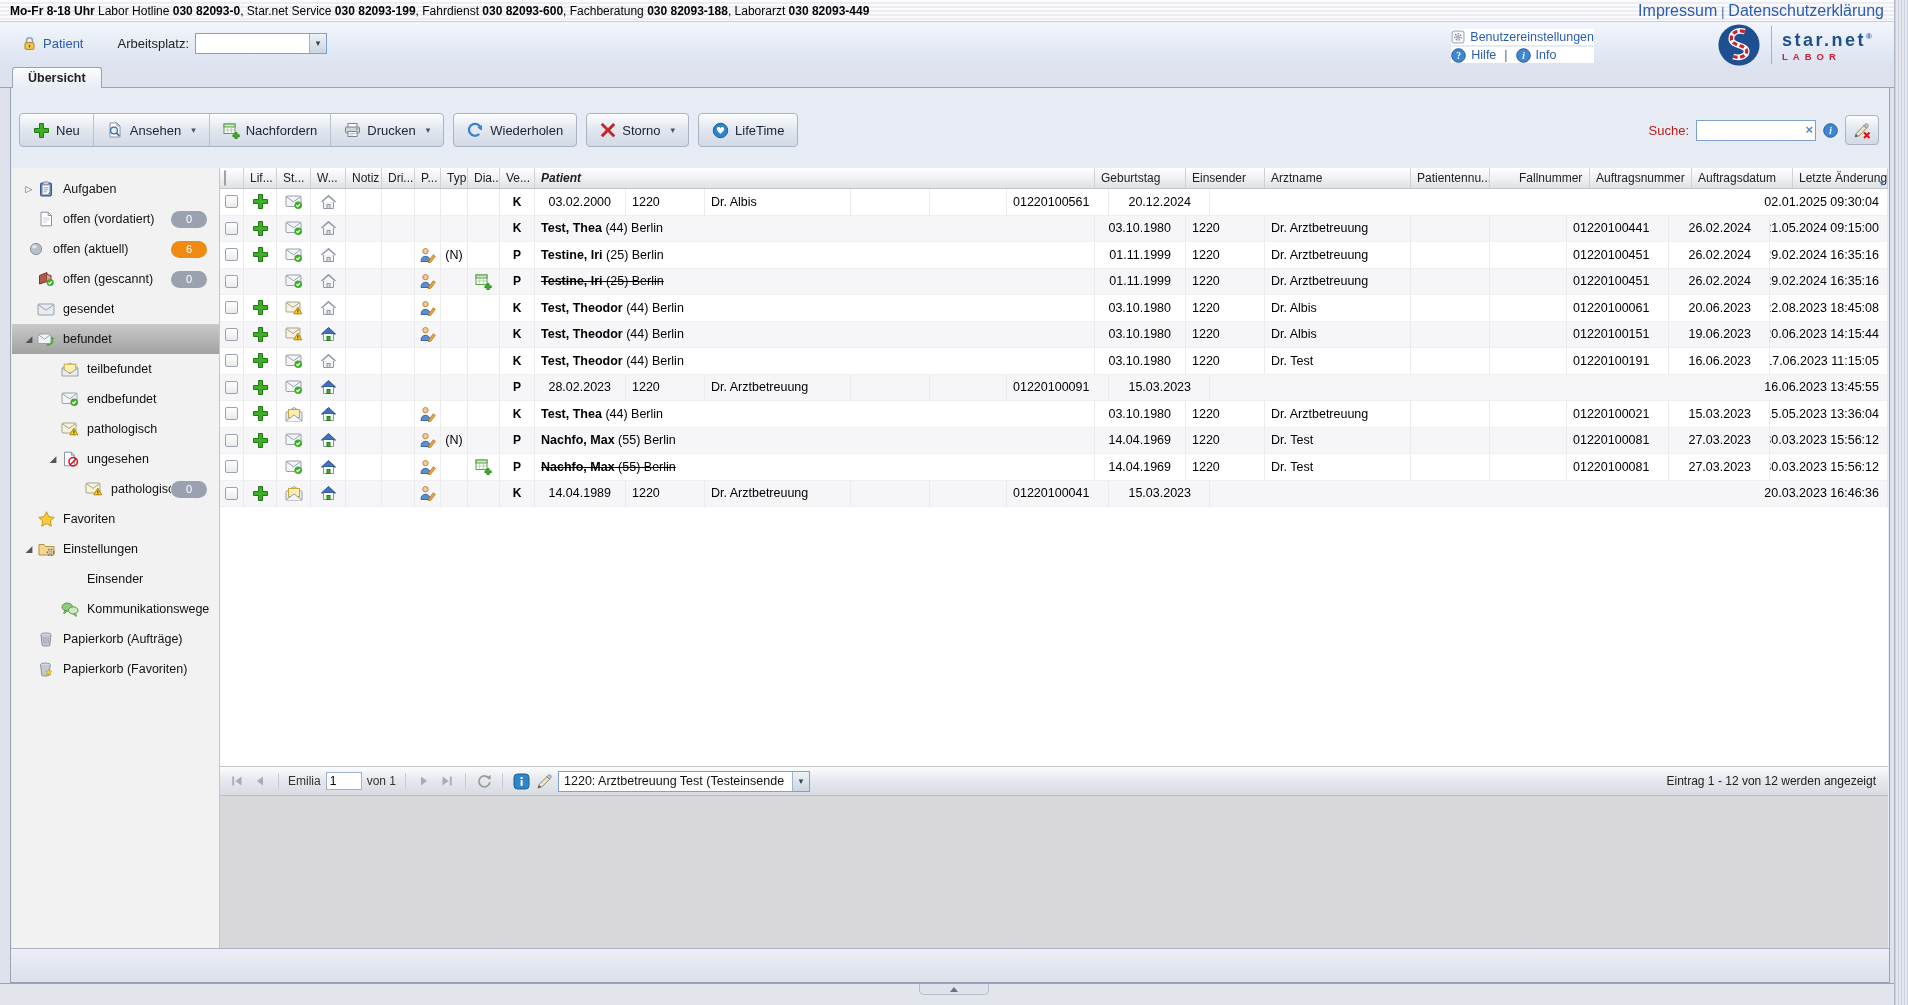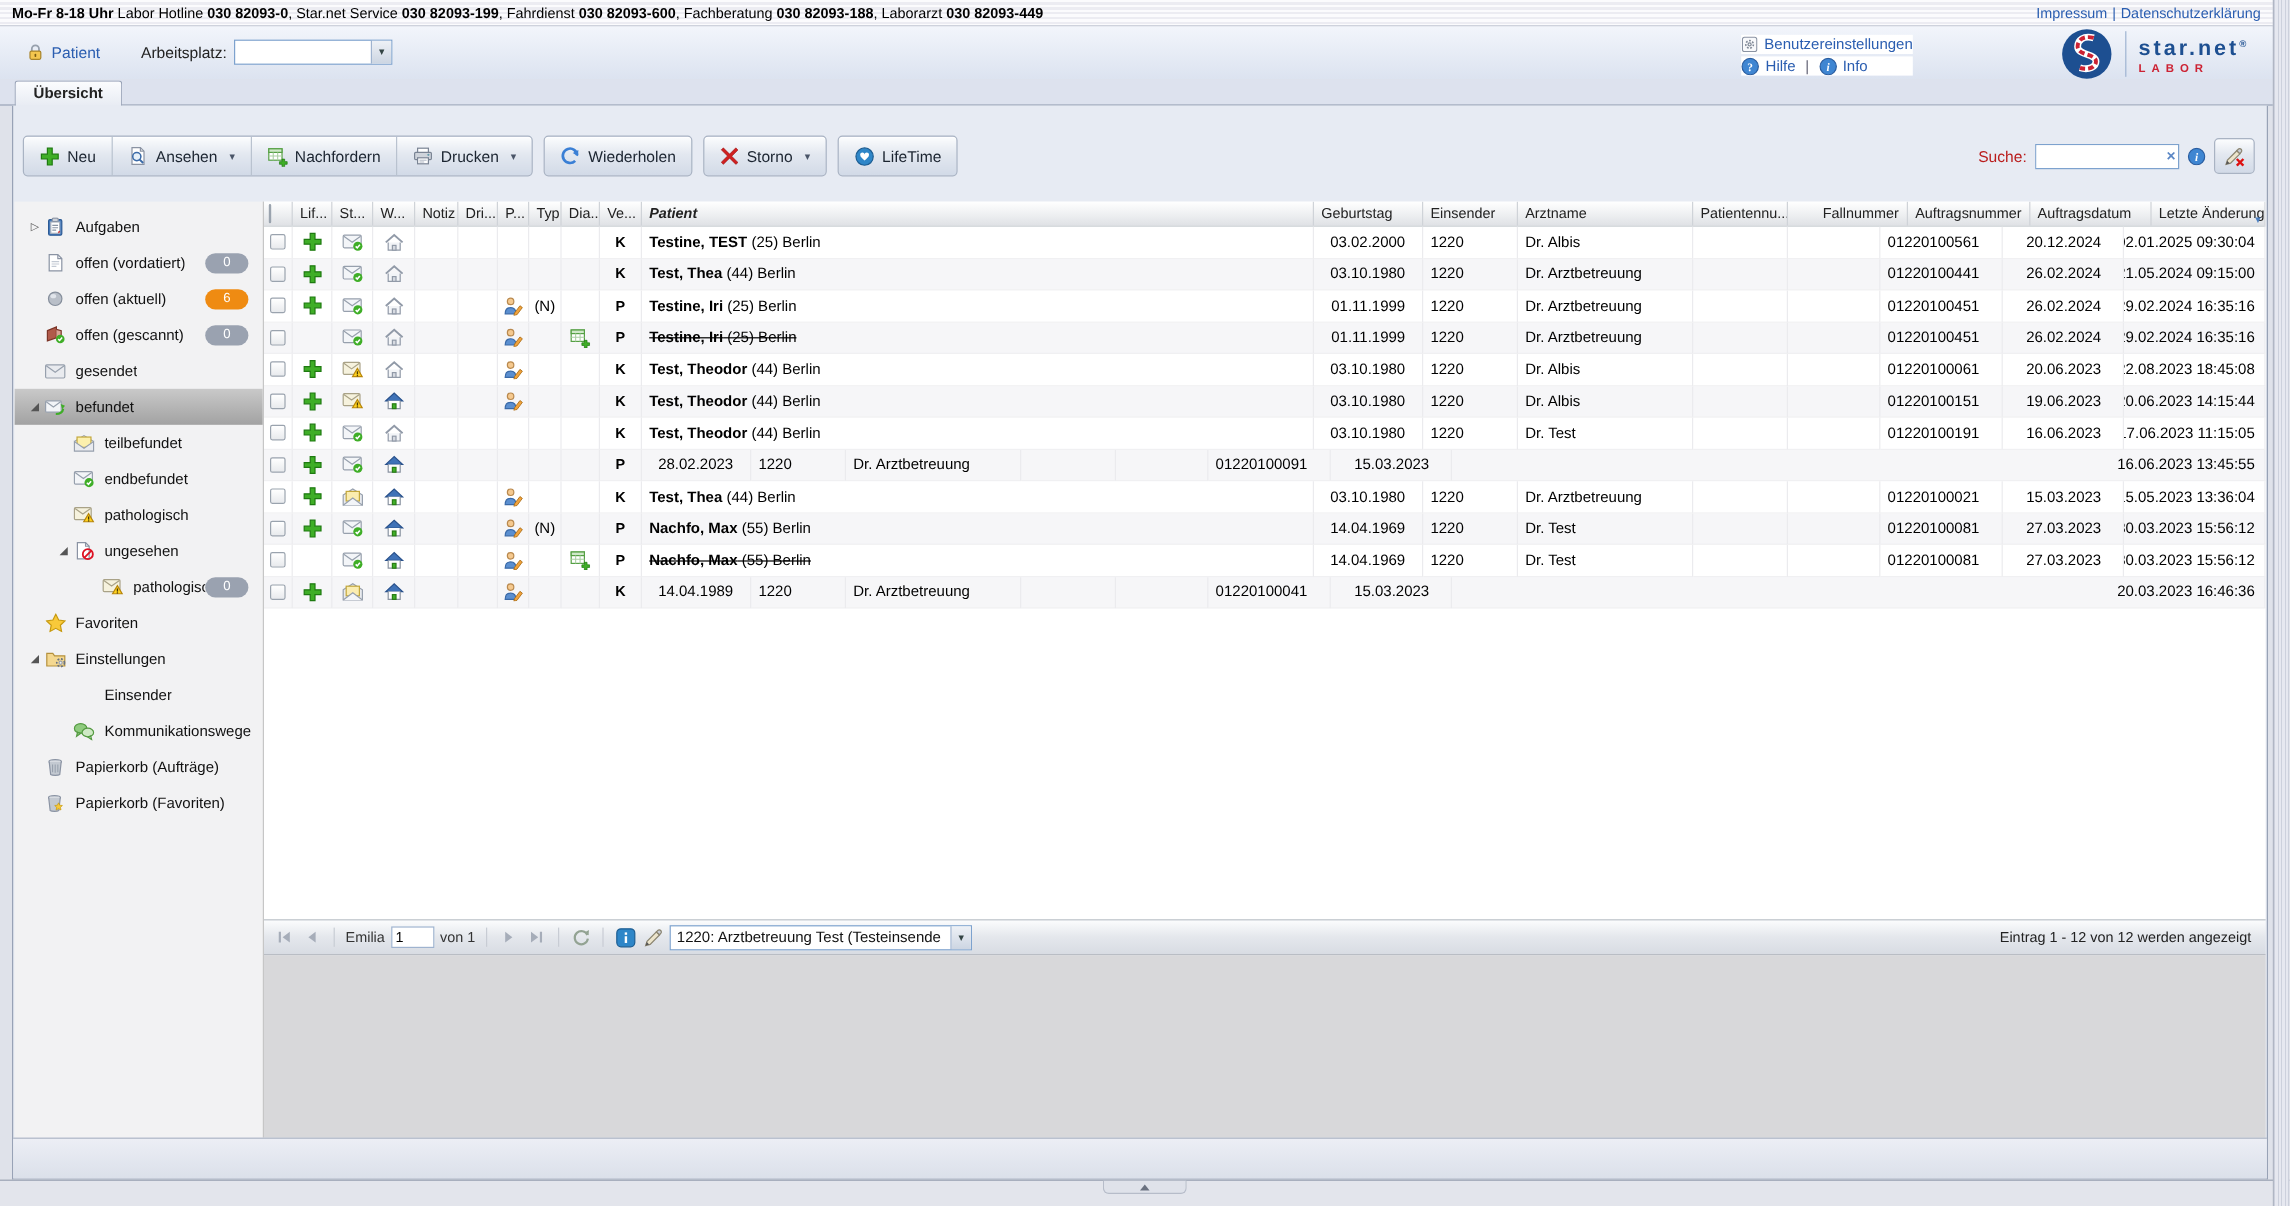--- a/index.html
+++ b/index.html
@@ -8,21 +8,21 @@
   svg { display:block; }
 
   
   #infobar { position:absolute; left:0; top:0; width:1894px; height:22px;
     background:repeating-linear-gradient(180deg,#fbfbfd 0 2px,#ececf2 2px 4px);
     border-bottom:1px solid #c9cdd8; display:flex; align-items:center; padding:0 10px; }
   #info-segments { white-space:nowrap; }
   #info-segments span { font-size:12px; color:#000; }
   #info-segments span.b { font-weight:bold; }
   .info-links { margin-left:auto; white-space:nowrap; }
-  .info-links a { color:#2a5db0; text-decoration:none; cursor:pointer; font-size:12px; }
+  .info-links a { color:#2a5db0; text-decoration:none; cursor:pointer; font-size:16px; }
   .info-links .sep { color:#2a5db0; margin:0 4px; }
 
   
   #header { position:absolute; left:0; top:22px; width:1894px; height:44px;
     background:linear-gradient(#f2f5fb,#dce3f0); }
   .hdr-left { position:absolute; left:22px; top:11px; display:flex; align-items:center; gap:6px; }
   .link { color:#2a5db0; font-size:13px; text-decoration:none; cursor:pointer; }
   .ws-label { margin-left:28px; font-size:13px; color:#222; }
   .combo { display:flex; width:132px; height:21px; border:1px solid #7da2ce; background:#fff; }
   .combo .val { flex:1; font-size:12px; line-height:19px; padding:0 4px; overflow:hidden; }
@@ -332,21 +332,21 @@
           <span class="tree-icon">
             <svg width="16" height="16" viewBox="0 0 16 16">
               <path d="M3 1.2h7.2l3.3 3.3V14.8H3z" fill="#fff" stroke="#8a93a3"></path>
               <path d="M10.2 1.2v3.3h3.3" fill="none" stroke="#8a93a3"></path>
               <path d="M5 7h6.3M5 9h6.3M5 11h4" stroke="#c3cad4" stroke-width="0.9"></path>
             </svg>
           </span>
           <span class="tree-label">offen (vordatiert)</span>
           <span class="badge">0</span>
         </div>
-        <div class="tree-item" style="padding-left: 10px;">
+        <div class="tree-item" style="">
           <span class="expander"></span>
           <span class="tree-icon">
             <svg width="14" height="14" viewBox="0 0 14 14">
               <circle cx="7" cy="7" r="5.6" fill="#b9bfc8" stroke="#868f9c"></circle>
               <ellipse cx="5.4" cy="4.8" rx="2.4" ry="1.7" fill="#e6e9ee" opacity="0.9"></ellipse>
             </svg>
           </span>
           <span class="tree-label">offen (aktuell)</span>
           <span class="badge orange">6</span>
         </div>
@@ -562,23 +562,20 @@
                     <rect x="7" y="10.5" width="3" height="4" fill="#d6dae1" stroke="#919aa8"></rect>
                   </svg>
                 </span>
               </div>
               <div class="cell" style="width: 36px;"></div>
               <div class="cell" style="width: 33px;"></div>
               <div class="cell" style="width: 26px;"></div>
               <div class="cell center" style="width: 27px;"></div>
               <div class="cell" style="width: 32px;"></div>
               <div class="cell center ve" style="width: 35px;">K</div>
-              <div class="cell" style="width: 560px;">
-                <span><span class="pname">Testine, TEST</span><span> (25) Berlin</span></span>
-              </div>
               <div class="cell right" style="width: 91px; padding-right: 14px;">03.02.2000</div>
               <div class="cell" style="width: 79px;">1220</div>
               <div class="cell" style="width: 146px;">Dr. Albis</div>
               <div class="cell" style="width: 79px;"></div>
               <div class="cell" style="width: 77px;"></div>
               <div class="cell" style="width: 102px;">01220100561</div>
               <div class="cell right" style="width: 101px; padding-right: 18px;">20.12.2024</div>
               <div class="cell right" style="flex: 1 1 0%; padding-right: 8px;">02.01.2025 09:30:04</div>
             </div>
             <div class="row alt">

